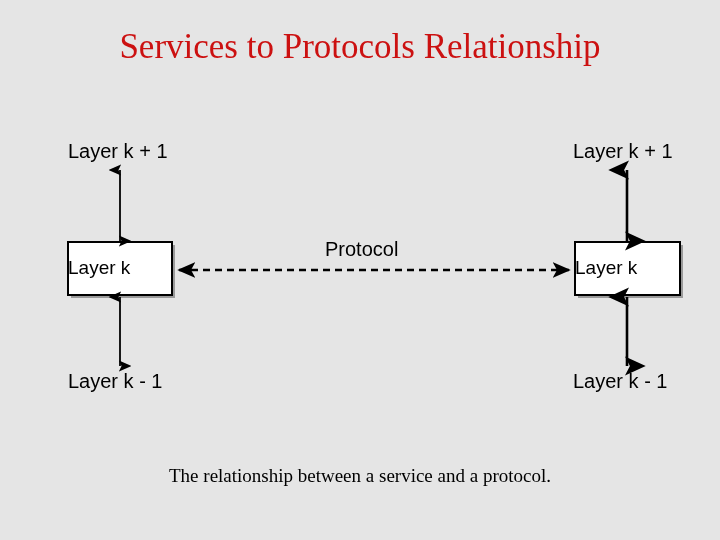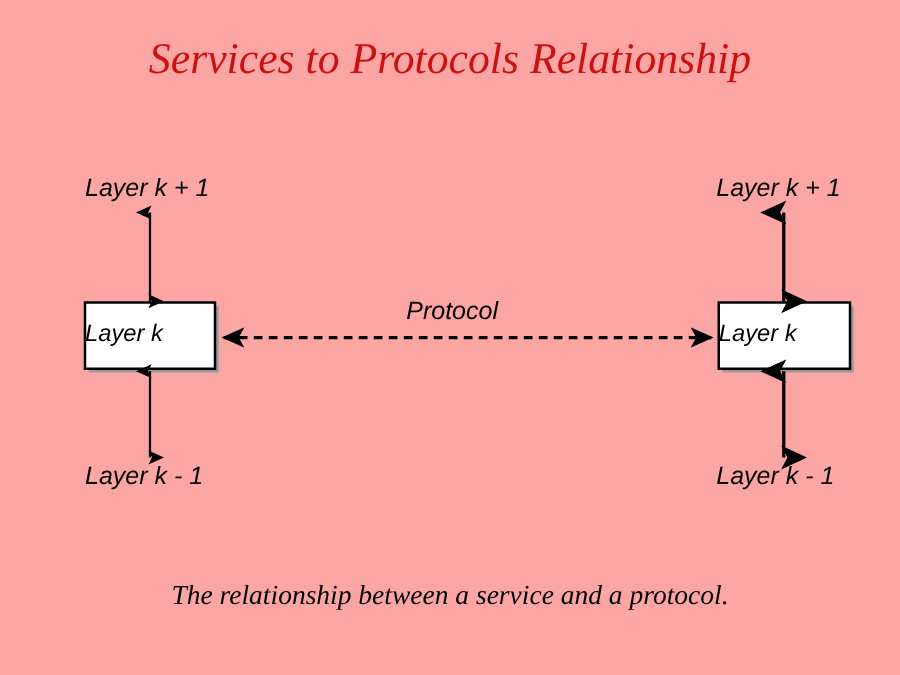--- a/index.html
+++ b/index.html
@@ -4,24 +4,23 @@
 <style>
   html, body {
     margin: 0;
     padding: 0;
     background: #ffffff;
   }
   #slide {
     position: relative;
     width: 720px;
     height: 540px;
-    background: #fca5a5;
+    background: #e5e5e5;
     overflow: hidden;
     font-family: "Liberation Sans", sans-serif;
-    font-style: italic;
   }
 
   
   #title {
     position: absolute;
     left: 0;
     top: 26px;
     width: 720px;
     text-align: center;
     font-family: "Liberation Serif", serif;
@@ -74,21 +73,21 @@
   #lbl-box-right { left: 575px; top: 257px; width: 105px; }
 
   
   #caption {
     position: absolute;
     left: 0;
     top: 464px;
     width: 720px;
     text-align: center;
     font-family: "Liberation Serif", serif;
-    font-size: 22px;
+    font-size: 19px;
     line-height: 24px;
     color: #000000;
     white-space: nowrap;
   }
 </style>
 </head>
 <body>
 
 <div id="slide">
 

